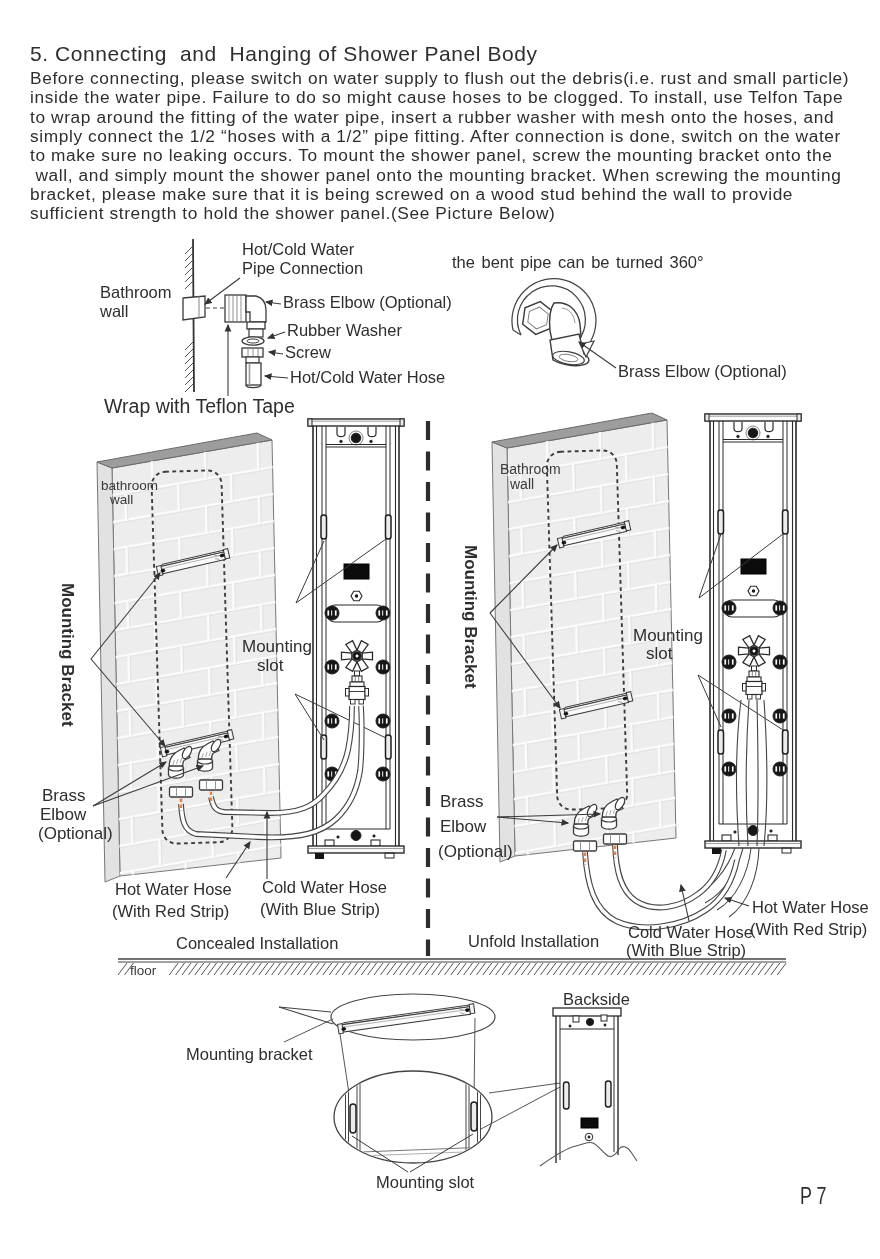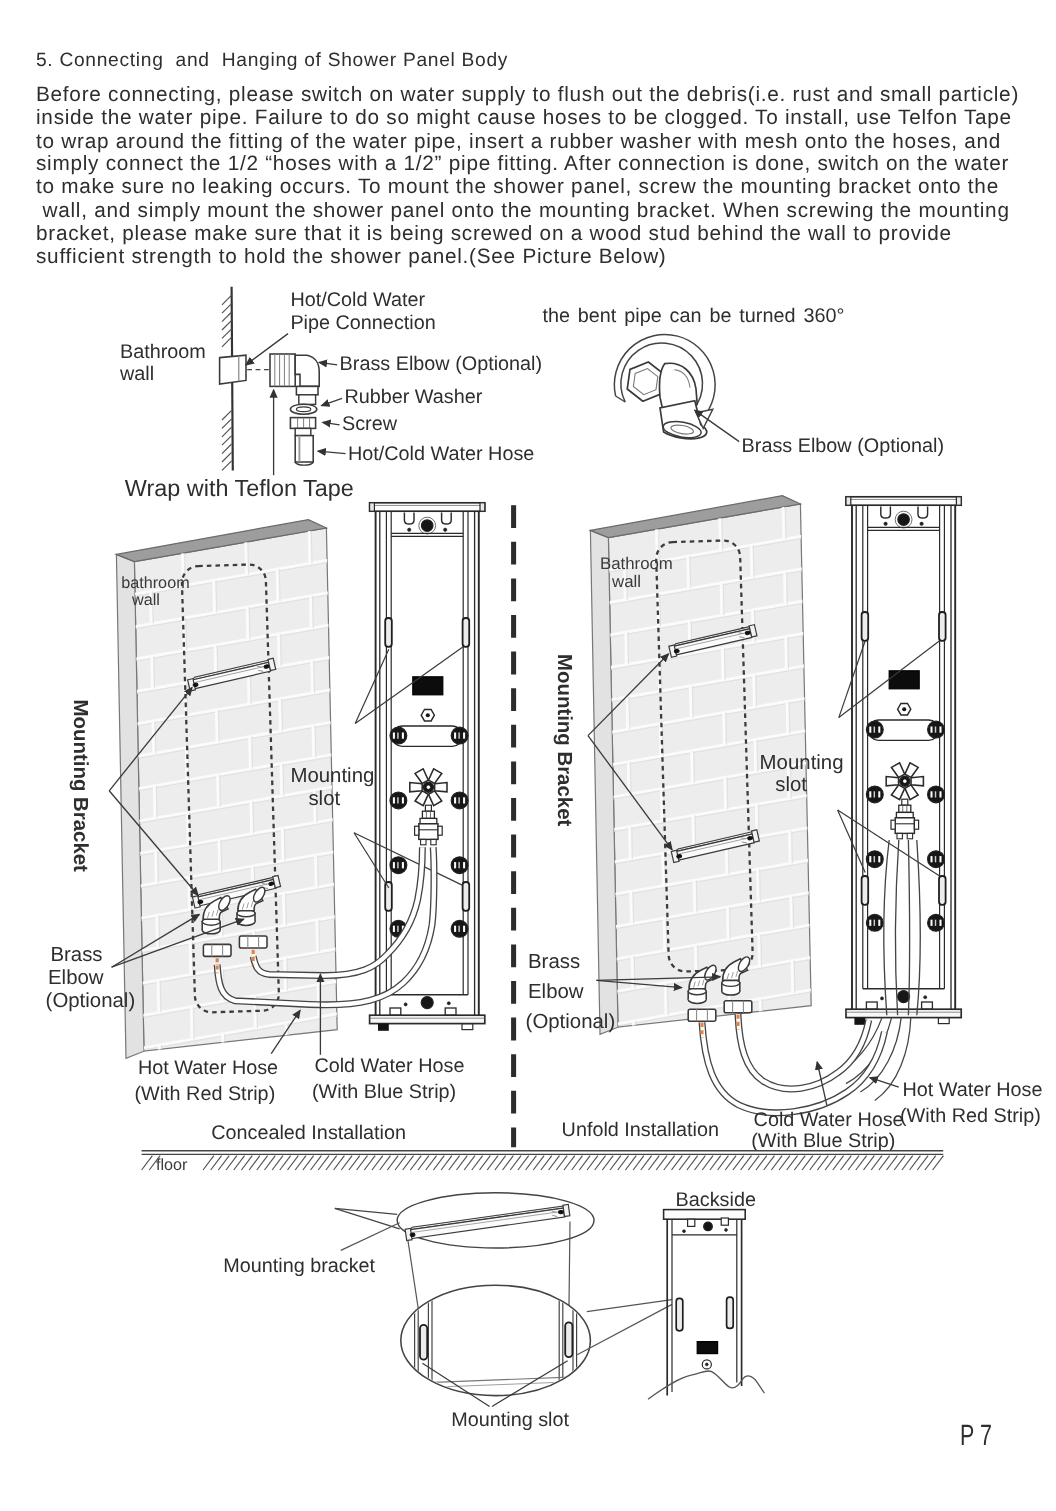--- a/index.html
+++ b/index.html
@@ -1,17 +1,17 @@
 <!DOCTYPE html>
 <html><head><meta charset="utf-8"><style>
 html,body{margin:0;padding:0;width:880px;height:1259px;background:#ffffff;overflow:hidden}
 body{font-family:"Liberation Sans",sans-serif;color:#2e2e2e;position:relative}
 .abs{position:absolute}
 </style></head><body>
-<div class="abs" style="left:30px;top:42px;font-size:16px;letter-spacing:0.58px">5. Connecting&nbsp; and&nbsp; Hanging of Shower Panel Body</div>
+<div class="abs" style="left:30px;top:42px;font-size:21px;letter-spacing:0.58px">5. Connecting&nbsp; and&nbsp; Hanging of Shower Panel Body</div>
 <div class="abs" style="left:30px;top:69px;font-size:17.3px;line-height:19.35px;letter-spacing:0.62px">Before connecting, please switch on water supply to flush out the debris(i.e. rust and small particle)<br>inside the water pipe. Failure to do so might cause hoses to be clogged. To install, use Telfon Tape<br>to wrap around the fitting of the water pipe, insert a rubber washer with mesh onto the hoses, and<br>simply connect the 1/2 “hoses with a 1/2” pipe fitting. After connection is done, switch on the water<br>to make sure no leaking occurs. To mount the shower panel, screw the mounting bracket onto the<br>&nbsp;wall, and simply mount the shower panel onto the mounting bracket. When screwing the mounting<br>bracket, please make sure that it is being screwed on a wood stud behind the wall to provide<br>sufficient strength to hold the shower panel.(See Picture Below)</div>
 <svg class="abs" style="left:0;top:0" width="880" height="1259" viewBox="0 0 880 1259" font-family="Liberation Sans,sans-serif">
 <defs>
       <marker id="ah" viewBox="0 0 10 10" refX="8.5" refY="5" markerWidth="7" markerHeight="7" orient="auto-start-reverse">
         <path d="M0,0.6 L10,5 L0,9.4 z" fill="#333"></path>
       </marker>
     </defs>
 <line x1="193.0" y1="239.0" x2="194.0" y2="392.0" stroke="#333" stroke-width="1.8" stroke-linecap="butt"></line>
 <line x1="185.0" y1="254.0" x2="193.0" y2="246.0" stroke="#555" stroke-width="1.0" stroke-linecap="butt"></line>
 <line x1="185.0" y1="261.0" x2="193.0" y2="253.0" stroke="#555" stroke-width="1.0" stroke-linecap="butt"></line>

